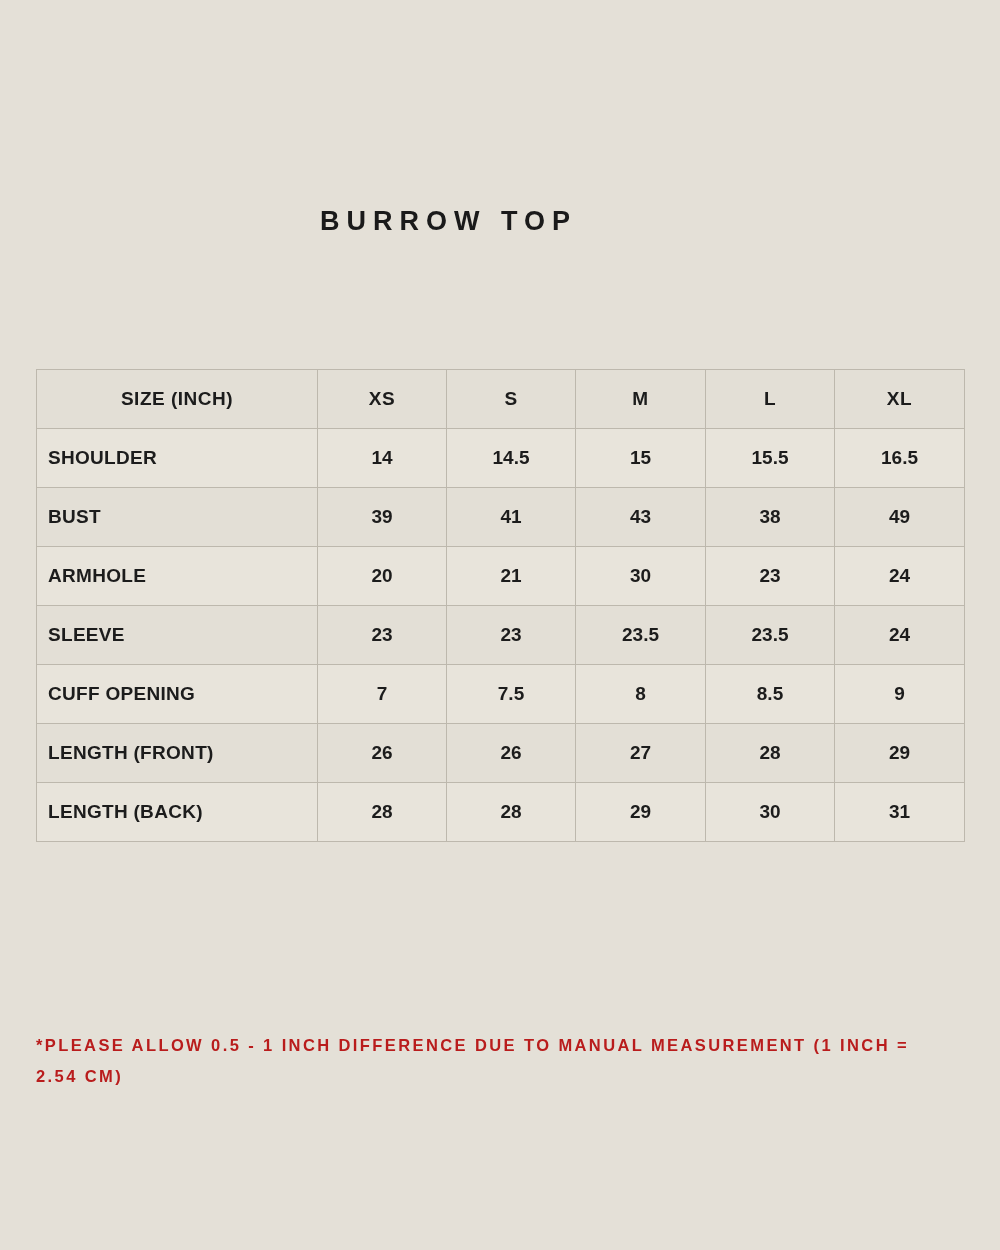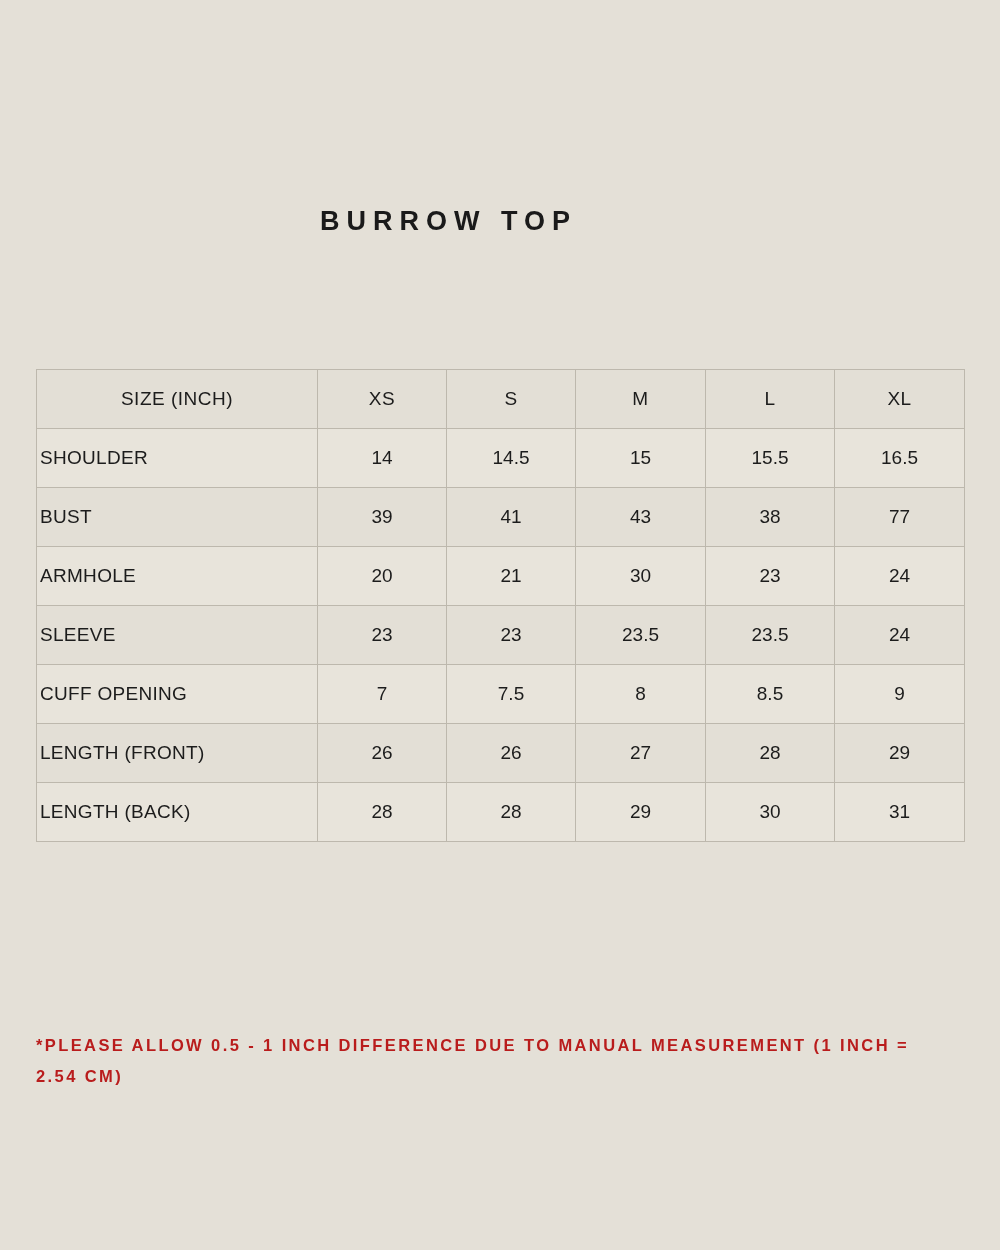--- a/index.html
+++ b/index.html
@@ -46,21 +46,21 @@
     border-collapse: collapse;
     width: 928px;
     table-layout: fixed;
   }
 
   table.size-chart td,
   table.size-chart th {
     border: 1px solid #bdb8ad;
     height: 59px;
     box-sizing: border-box;
-    font-weight: normal;
+    font-weight: bold;
     font-size: 19px;
     color: #1c1c1c;
   }
 
   
   col.c0 { width: 281px; }
   col.c1 { width: 129px; }
   col.c2 { width: 129px; }
   col.c3 { width: 130px; }
   col.c4 { width: 129px; }
@@ -85,21 +85,21 @@
     background: #e8e4db;
   }
   tbody tr:nth-child(even) td {
     background: #e3dfd6;
   }
 
   td.row-label {
     font-weight: bold;
     font-size: 20px;
     text-align: left;
-    padding-left: 3px;
+    padding-left: 11px;
     letter-spacing: 0.3px;
   }
 
   td.val {
     text-align: center;
     font-size: 19px;
   }
 
   .note {
     position: absolute;
@@ -148,21 +148,21 @@
           <td class="val">15</td>
           <td class="val">15.5</td>
           <td class="val">16.5</td>
         </tr>
         <tr>
           <td class="row-label">BUST</td>
           <td class="val">39</td>
           <td class="val">41</td>
           <td class="val">43</td>
           <td class="val">38</td>
-          <td class="val">77</td>
+          <td class="val">49</td>
         </tr>
         <tr>
           <td class="row-label">ARMHOLE</td>
           <td class="val">20</td>
           <td class="val">21</td>
           <td class="val">30</td>
           <td class="val">23</td>
           <td class="val">24</td>
         </tr>
         <tr>

